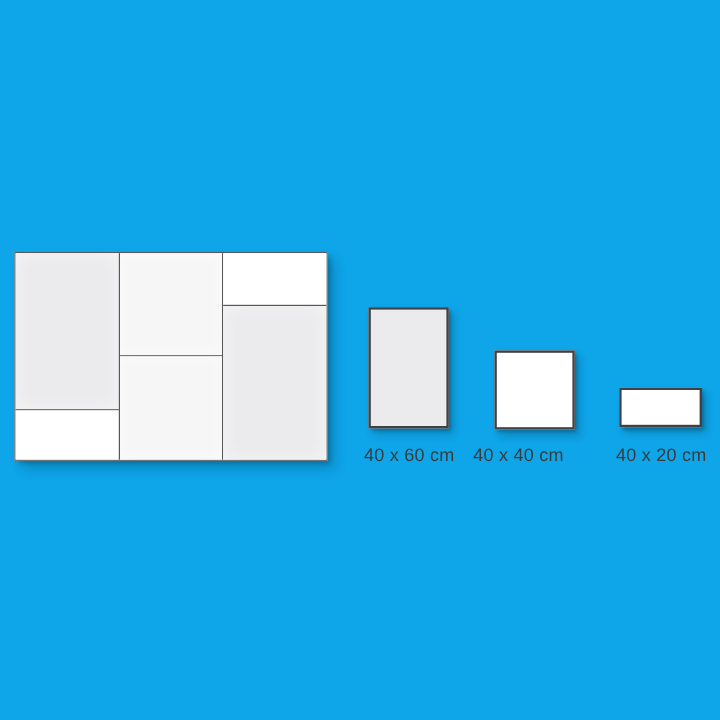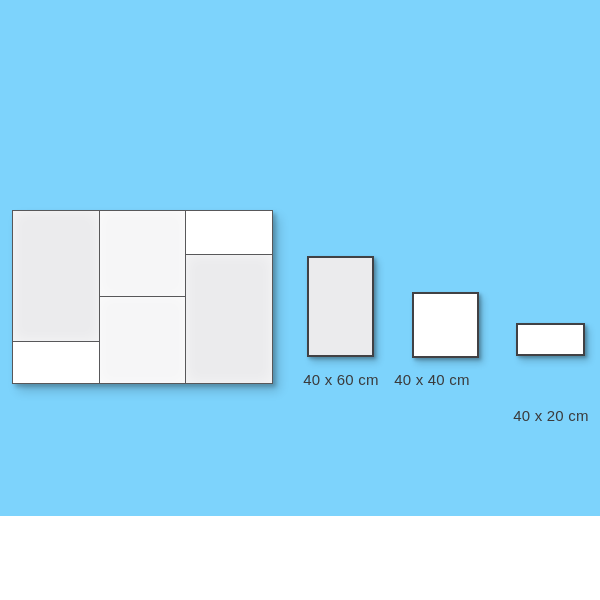--- a/index.html
+++ b/index.html
@@ -4,22 +4,22 @@
 <style>
   html, body {
     margin: 0;
     padding: 0;
     background: #ffffff;
     font-family: "Liberation Sans", sans-serif;
   }
   .canvas {
     position: relative;
     width: 600px;
-    height: 516px;
-    background: #7dd3fc;
+    height: 600px;
+    background: #0ea5e9;
     overflow: hidden;
   }
 
   
   .composite {
     position: absolute;
     left: 12px;
     top: 210px;
     width: 261px;
     height: 174px;
@@ -61,21 +61,21 @@
     top: 371px;
     transform: translateX(-50%);
     font-size: 15px;
     line-height: 18px;
     color: #3b3b3c;
     letter-spacing: 0.2px;
     white-space: nowrap;
   }
   .label-1 { left: 341px; }
   .label-2 { left: 432px; }
-  .label-3 { left: 551px; margin-top: 36px; }
+  .label-3 { left: 551px; }
 </style>
 </head>
 <body>
 
 <div class="canvas">
 
   <div class="composite">
     <div class="col col-left">
       <div class="tile top tile-sheen" style="background-color: rgb(235, 235, 237);"></div>
       <div class="tile bottom" style="background-color: rgb(255, 255, 255);"></div>

